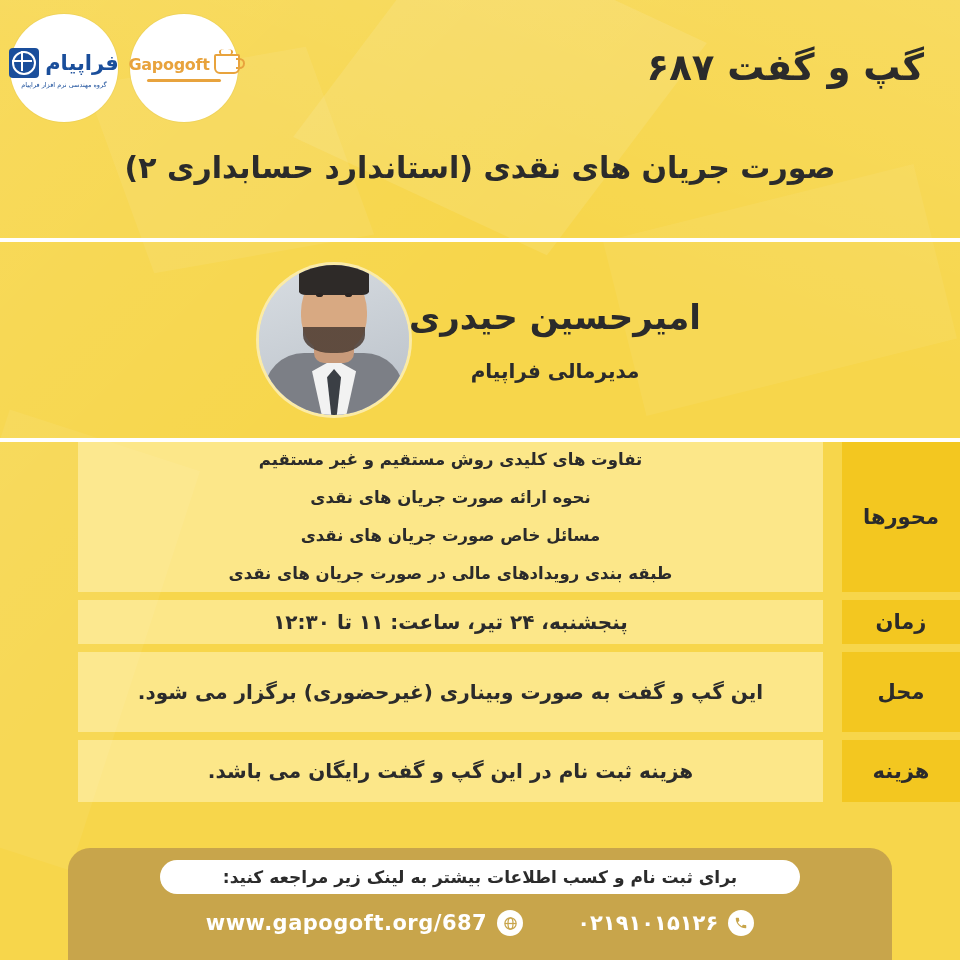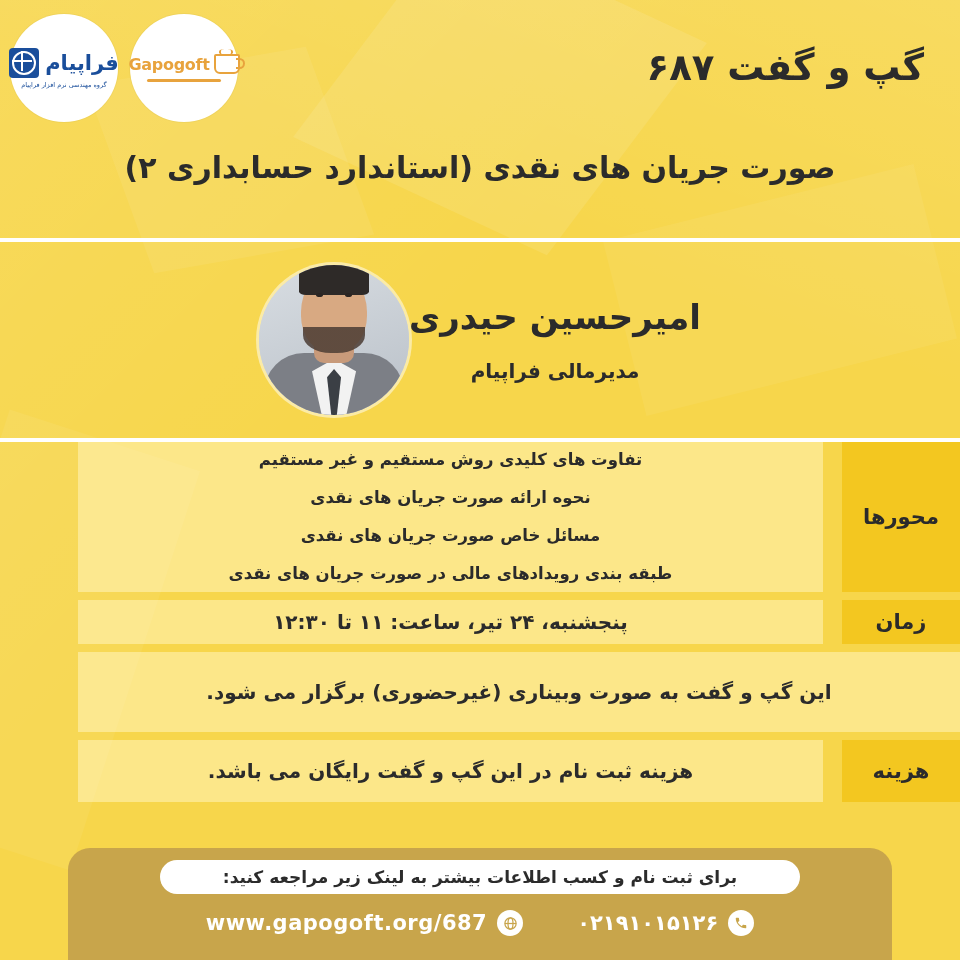--- a/index.html
+++ b/index.html
@@ -258,20 +258,21 @@
         <span class="topic">طبقه بندی رویدادهای مالی در صورت جریان های نقدی</span>
       </div>
     </div>
 
     <div class="row time">
       <div class="row-label">زمان</div>
       <div class="row-value">پنجشنبه، ۲۴ تیر، ساعت: ۱۱ تا ۱۲:۳۰</div>
     </div>
 
     <div class="row place">
+      <div class="row-label">محل</div>
       <div class="row-value">این گپ و گفت به صورت وبیناری (غیرحضوری) برگزار می شود.</div>
     </div>
 
     <div class="row cost">
       <div class="row-label">هزینه</div>
       <div class="row-value">هزینه ثبت نام در این گپ و گفت رایگان می باشد.</div>
     </div>
 
   </div>
 

